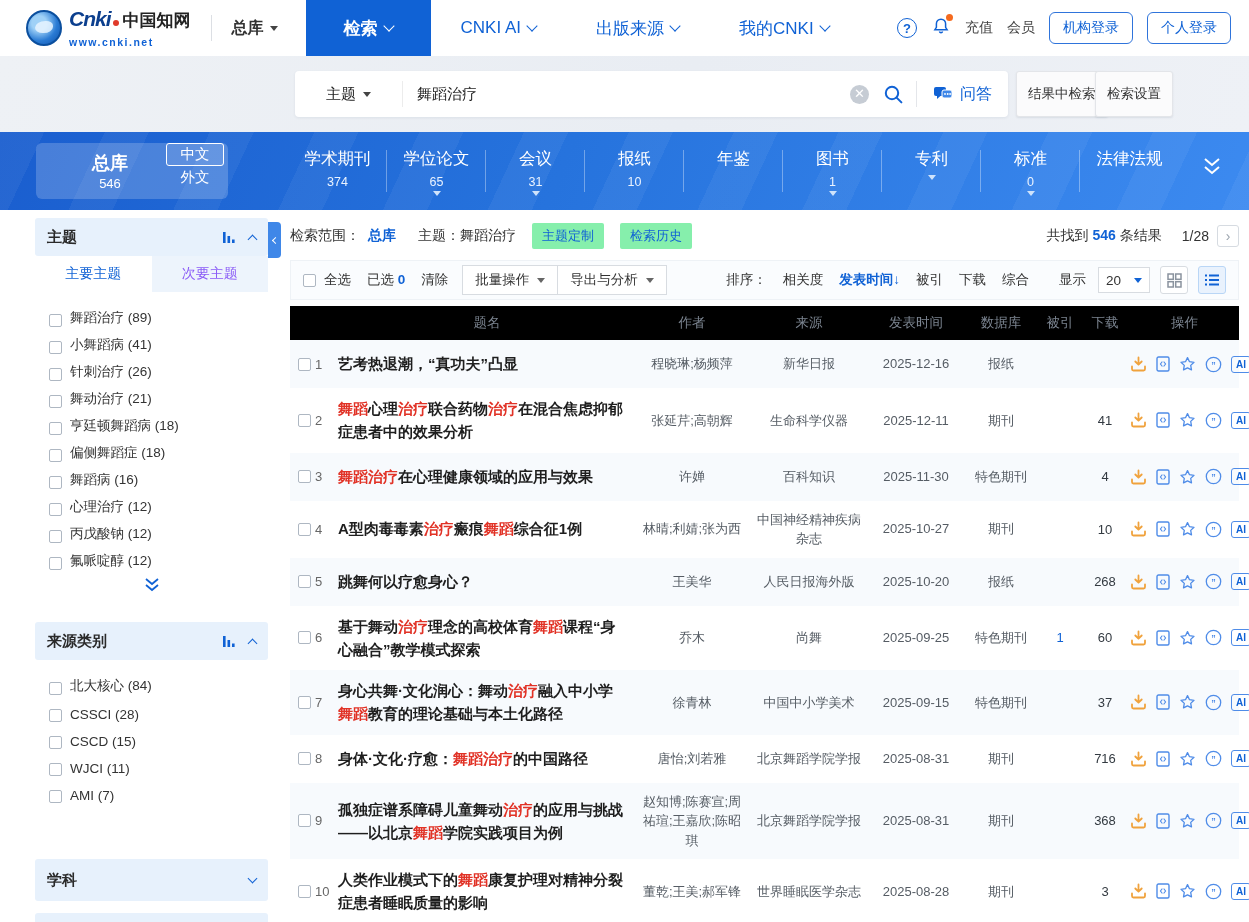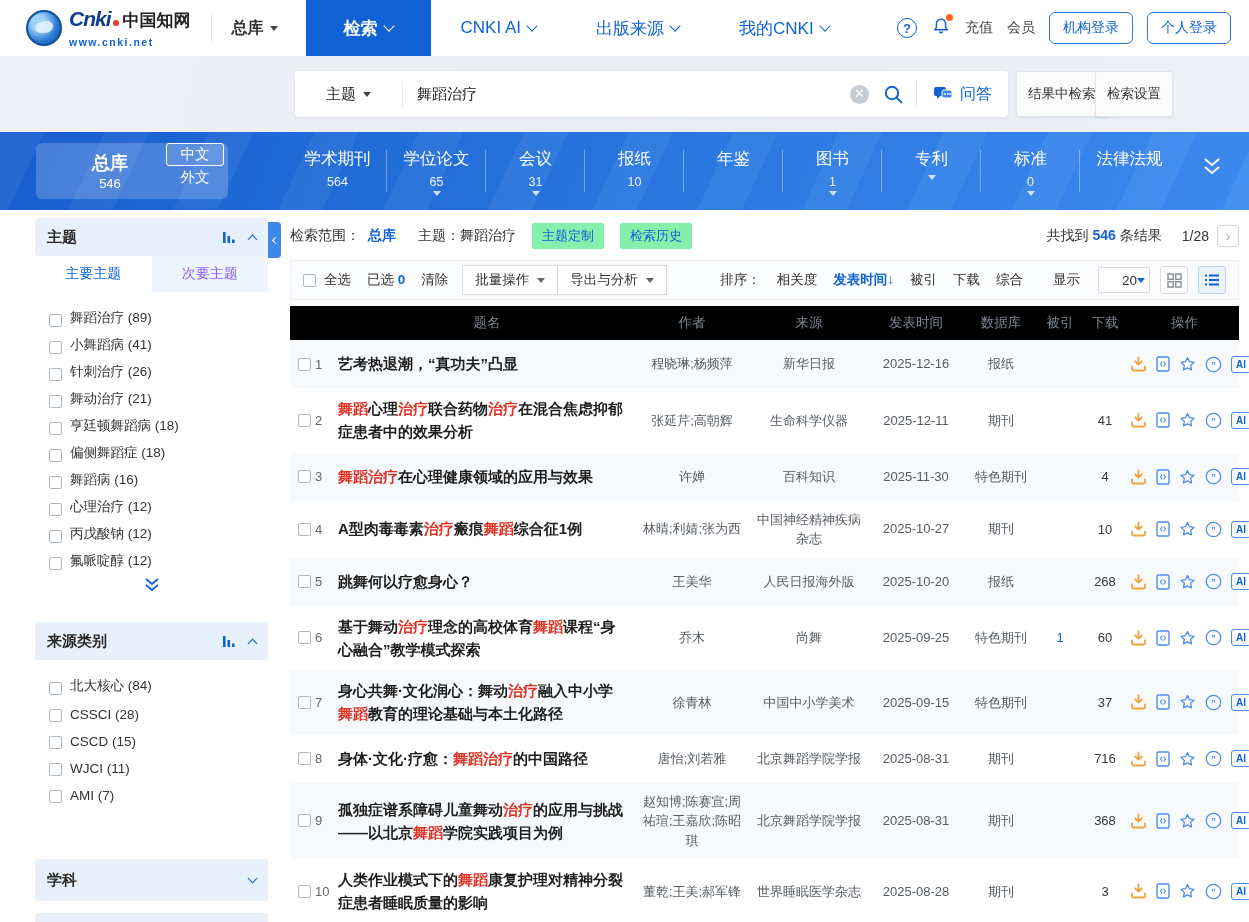--- a/index.html
+++ b/index.html
@@ -106,21 +106,21 @@
   .tools-row .lbl { margin-left:8px; cursor:pointer; }
   .sel-group { margin-left:16px; }
   .clear-link { margin-left:16px; cursor:pointer; }
   .dd-btn { display:flex; align-items:center; gap:8px; border:1px solid #d8dce1; background:#fff; padding:5px 12px; margin-left:14px; cursor:pointer; }
   .dd-btn + .dd-btn { margin-left:-1px; }
   .dd-btn .tri { border-top-color:#666; }
   .sort-label { margin-left:auto; }
   .sort-opt { margin-left:16px; cursor:pointer; color:#333; }
   .sort-opt.active { color:#1062d5; font-weight:700; }
   .disp-label { margin-left:30px; }
-  .page-size { display:flex; align-items:center; justify-content:space-between; width:52px; height:26px; border:1px solid #d8dce1; background:#fff; padding:0 23px; margin-left:18px; cursor:pointer; }
+  .page-size { display:flex; align-items:center; justify-content:space-between; width:52px; height:26px; border:1px solid #d8dce1; background:#fff; padding:0 7px; margin-left:12px; cursor:pointer; }
   .page-size .tri { border-top-color:#1062d5; }
   .view-btn { width:28px; height:28px; border:1px solid #d8dce1; border-radius:3px; background:#fff; display:flex; align-items:center; justify-content:center; margin-left:10px; cursor:pointer; }
   .view-btn.active { border-color:#b9d6f6; background:#e9f2fd; }
 
   .grid9 { display:grid; grid-template-columns:48px 298px 112px 122px 92px 78px 40px 50px 1fr; align-items:center; }
   .thead { margin-top:6px; height:34px; background:#000000; font-size:13.5px; color:#7b8490; }
   .thead > div { text-align:center; }
   .trow { padding:9px 0; min-height:48px; }
   .trow:nth-child(odd) { background:#f7fafd; }
   .c-check { display:flex; align-items:center; gap:4px; padding-left:8px; font-size:13px; color:#666; }
@@ -224,21 +224,21 @@
     <span class="db-main-label">总库</span>
     <span class="db-main-count">546</span>
   </div>
   <div class="lang-col">
     <div class="lang active">中文</div>
     <div class="lang">外文</div>
   </div>
   <div class="db-items" id="db-items">
       <div class="db-item">
     <span class="db-label">学术期刊</span>
-    <span class="db-count">564</span>
+    <span class="db-count">374</span>
     <span class="db-caret" style="visibility: hidden;"></span>
   </div>
       <div class="db-item">
     <span class="db-label">学位论文</span>
     <span class="db-count">65</span>
     <span class="db-caret"></span>
   </div>
       <div class="db-item">
     <span class="db-label">会议</span>
     <span class="db-count">31</span>

